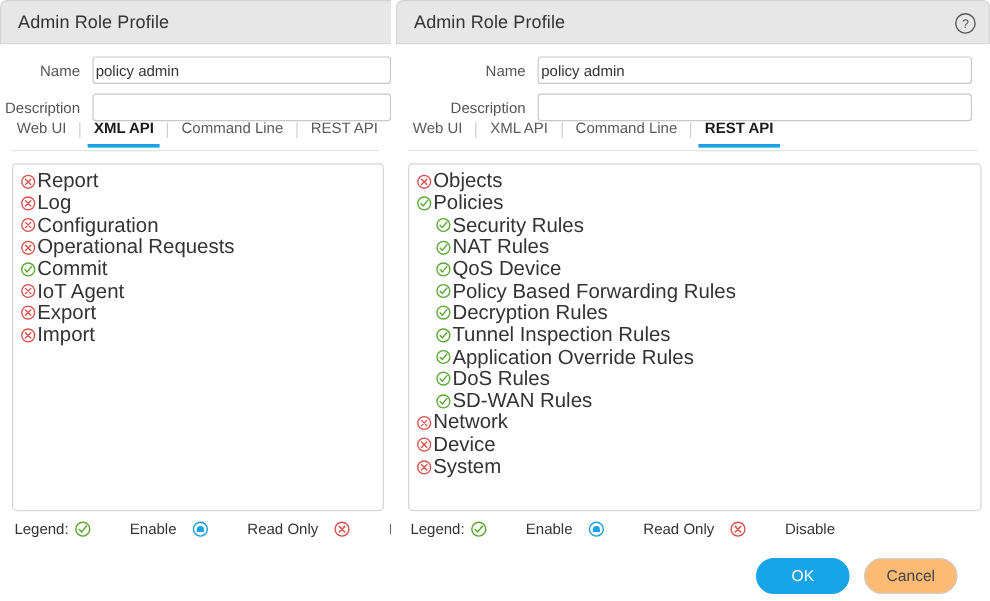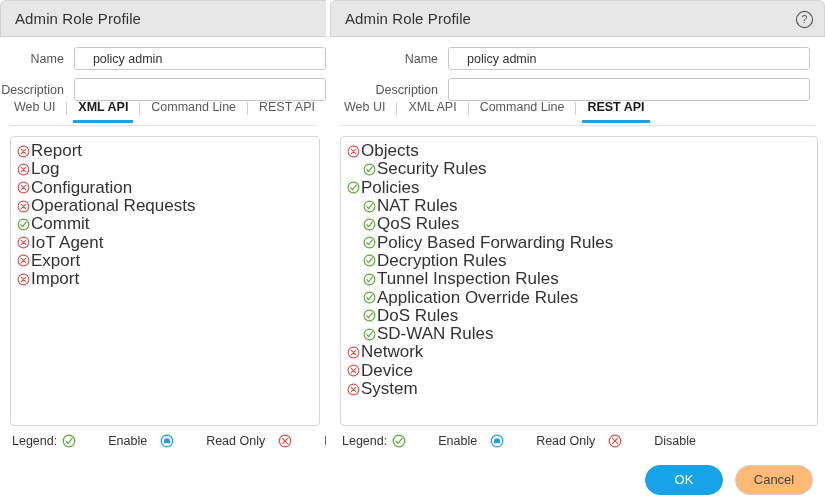--- a/index.html
+++ b/index.html
@@ -106,21 +106,21 @@
   .field-input {
     margin-left: 10px;
     height: 23px;
     box-sizing: border-box;
     border: 1px solid #c8c8c8;
     border-radius: 3px;
     background: #ffffff;
     font-family: "Liberation Sans", sans-serif;
     font-size: 12.5px;
     color: #333333;
-    padding: 0 18px;
+    padding: 0 2px;
     outline: none;
   }
   .panel-left .field-input  { width: 400px; }
   .panel-right .field-input { width: 362px; }
 
   
   .tabbar {
     position: absolute;
     left: 0;
     top: 100px;
@@ -232,21 +232,21 @@
   .footer {
     position: absolute;
     left: 0;
     right: 0;
     top: 458px;
     height: 43px;
     background: #ffffff;
     display: flex;
     align-items: center;
     justify-content: flex-end;
-    padding-right: 12px;
+    padding-right: 27px;
     box-sizing: border-box;
   }
   .btn {
     height: 30px;
     border-radius: 15px;
     font-family: "Liberation Sans", sans-serif;
     font-size: 13px;
     display: inline-flex;
     align-items: center;
     justify-content: center;
@@ -421,47 +421,47 @@
     <div class="tabbar-rule"></div>
 
     <div class="treebox">
         <div class="tree-row">
           <svg viewBox="0 0 16 16" class="state-icon">
             <circle cx="8" cy="8" r="6.6" fill="none" stroke="#d9534f" stroke-width="1.4"></circle>
             <path d="M5.3 5.3 L10.7 10.7 M10.7 5.3 L5.3 10.7" fill="none" stroke="#d9534f" stroke-width="1.4" stroke-linecap="round"></path>
           </svg>
           <span class="tree-label">Objects</span>
         </div>
+        <div class="tree-row">
+          <svg viewBox="0 0 16 16" class="state-icon">
+            <circle cx="8" cy="8" r="6.6" fill="none" stroke="#5aa832" stroke-width="1.4"></circle>
+            <path d="M4.6 8.2 L6.9 10.6 L11.6 4.9" fill="none" stroke="#5aa832" stroke-width="1.4" stroke-linecap="round"></path>
+          </svg>
+          <span class="tree-label">Policies</span>
+        </div>
         <div class="tree-row indent">
           <svg viewBox="0 0 16 16" class="state-icon">
             <circle cx="8" cy="8" r="6.6" fill="none" stroke="#5aa832" stroke-width="1.4"></circle>
             <path d="M4.6 8.2 L6.9 10.6 L11.6 4.9" fill="none" stroke="#5aa832" stroke-width="1.4" stroke-linecap="round"></path>
           </svg>
           <span class="tree-label">Security Rules</span>
         </div>
-        <div class="tree-row">
-          <svg viewBox="0 0 16 16" class="state-icon">
-            <circle cx="8" cy="8" r="6.6" fill="none" stroke="#5aa832" stroke-width="1.4"></circle>
-            <path d="M4.6 8.2 L6.9 10.6 L11.6 4.9" fill="none" stroke="#5aa832" stroke-width="1.4" stroke-linecap="round"></path>
-          </svg>
-          <span class="tree-label">Policies</span>
-        </div>
         <div class="tree-row indent">
           <svg viewBox="0 0 16 16" class="state-icon">
             <circle cx="8" cy="8" r="6.6" fill="none" stroke="#5aa832" stroke-width="1.4"></circle>
             <path d="M4.6 8.2 L6.9 10.6 L11.6 4.9" fill="none" stroke="#5aa832" stroke-width="1.4" stroke-linecap="round"></path>
           </svg>
           <span class="tree-label">NAT Rules</span>
         </div>
         <div class="tree-row indent">
           <svg viewBox="0 0 16 16" class="state-icon">
             <circle cx="8" cy="8" r="6.6" fill="none" stroke="#5aa832" stroke-width="1.4"></circle>
             <path d="M4.6 8.2 L6.9 10.6 L11.6 4.9" fill="none" stroke="#5aa832" stroke-width="1.4" stroke-linecap="round"></path>
           </svg>
-          <span class="tree-label">QoS Rules</span>
+          <span class="tree-label">QoS Device</span>
         </div>
         <div class="tree-row indent">
           <svg viewBox="0 0 16 16" class="state-icon">
             <circle cx="8" cy="8" r="6.6" fill="none" stroke="#5aa832" stroke-width="1.4"></circle>
             <path d="M4.6 8.2 L6.9 10.6 L11.6 4.9" fill="none" stroke="#5aa832" stroke-width="1.4" stroke-linecap="round"></path>
           </svg>
           <span class="tree-label">Policy Based Forwarding Rules</span>
         </div>
         <div class="tree-row indent">
           <svg viewBox="0 0 16 16" class="state-icon">

